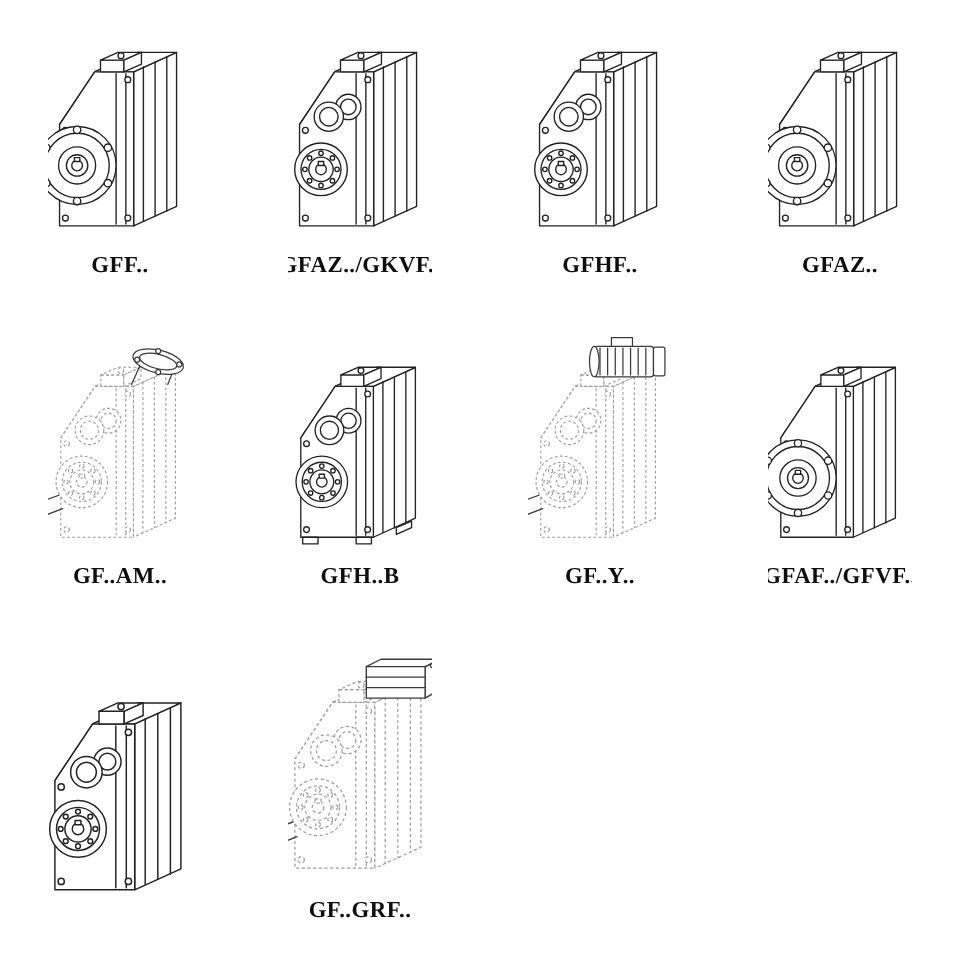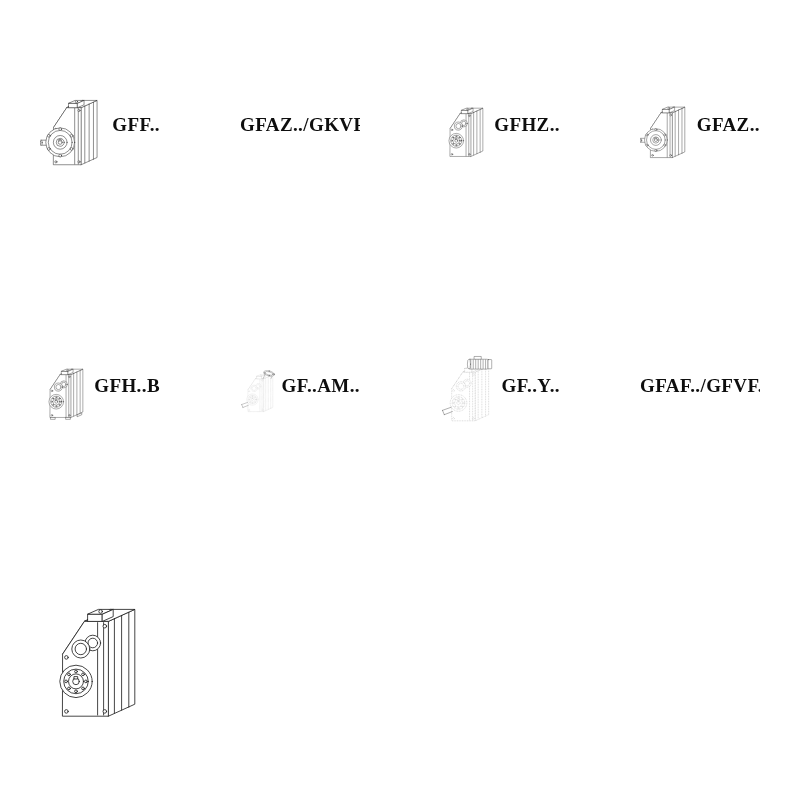--- a/index.html
+++ b/index.html
@@ -1,20 +1,20 @@
 <!DOCTYPE html>
 <html><head>
 <meta charset="utf-8">
 <style>
   html,body{margin:0;padding:0;background:#fff;}
   body{width:800px;height:800px;font-family:"Liberation Serif",serif;}
   .grid{display:grid;width:800px;height:800px;
         grid-template-columns:repeat(4,200px);
         grid-template-rows:263px 259px 278px;}
-  .cell{display:flex;flex-direction:row;align-items:center;justify-content:flex-start;overflow:hidden;}
+  .cell{display:flex;flex-direction:column;align-items:center;justify-content:center;overflow:hidden;}
   .cell.boxed{outline:1px solid #c9c9c9;outline-offset:-2px;}
   .drawing{width:186px;height:calc(100% - 36px);}
   .label{height:36px;display:flex;align-items:flex-start;justify-content:center;
          font-weight:700;font-size:19px;color:#0e0e0e;letter-spacing:.4px;white-space:nowrap;}
   
   .ln{stroke:#222;stroke-width:1.4;fill:none;stroke-linejoin:round;stroke-linecap:round;}
   .ghost{stroke:#9b9b9b;stroke-width:1.15;stroke-dasharray:3 2.4;fill:none;stroke-linejoin:round;}
   .attach{stroke:#3a3a3a;stroke-width:1.3;fill:none;stroke-linejoin:round;stroke-linecap:round;}
   svg{display:block;}
 </style>
@@ -156,53 +156,53 @@
         <use href="#bores" class="ln"></use>
     </svg>
     <figcaption class="label">GFAZ../GKVF..</figcaption>
   </figure>
 
   <figure class="cell">
     <svg class="drawing" viewBox="0 0 200 240" role="img">
       <use href="#housing" class="ln"></use>
         <use href="#bores" class="ln"></use>
     </svg>
-    <figcaption class="label">GFHZ..</figcaption>
+    <figcaption class="label">GFHF..</figcaption>
   </figure>
 
   <figure class="cell">
     <svg class="drawing" viewBox="0 0 200 240" role="img">
       <use href="#housing" class="ln"></use>
         <use href="#flange" class="ln"></use>
     </svg>
     <figcaption class="label">GFAZ..</figcaption>
   </figure>
 
-
-  <figure class="cell">
-    <svg class="drawing" viewBox="0 0 200 240" role="img">
-      <use href="#housing" class="ln"></use>
-        <use href="#feet" class="ln"></use>
-        <use href="#bores" class="ln"></use>
-    </svg>
-    <figcaption class="label">GFH..B</figcaption>
-  </figure>
 
   <figure class="cell">
     <svg class="drawing" viewBox="0 0 200 240" role="img">
       <use href="#housing" class="ghost"></use>
         <use href="#bores" class="ghost"></use>
       <use href="#stub" class="attach"></use>
         <use href="#am" class="attach"></use>
     </svg>
     <figcaption class="label">GF..AM..</figcaption>
   </figure>
 
   <figure class="cell">
     <svg class="drawing" viewBox="0 0 200 240" role="img">
+      <use href="#housing" class="ln"></use>
+        <use href="#feet" class="ln"></use>
+        <use href="#bores" class="ln"></use>
+    </svg>
+    <figcaption class="label">GFH..B</figcaption>
+  </figure>
+
+  <figure class="cell">
+    <svg class="drawing" viewBox="0 0 200 240" role="img">
       <use href="#housing" class="ghost"></use>
         <use href="#bores" class="ghost"></use>
       <use href="#stub" class="attach"></use>
         <use href="#motor" class="attach"></use>
     </svg>
     <figcaption class="label">GF..Y..</figcaption>
   </figure>
 
   <figure class="cell">
     <svg class="drawing" viewBox="0 0 200 240" role="img">
@@ -212,15 +212,24 @@
     <figcaption class="label">GFAF../GFVF..</figcaption>
   </figure>
 
   <figure class="cell">
     <svg class="drawing" viewBox="0 0 200 240" role="img">
       <use href="#housing" class="ln"></use>
         <use href="#bores" class="ln"></use>
     </svg>
   </figure>
 
+  <figure class="cell">
+    <svg class="drawing" viewBox="0 0 200 240" role="img">
+      <use href="#housing" class="ghost"></use>
+        <use href="#bores" class="ghost"></use>
+      <use href="#stub" class="attach"></use>
+        <use href="#grf" class="attach"></use>
+    </svg>
+    <figcaption class="label">GF..GRF..</figcaption>
+  </figure>
 
 
 </div>
 
 </body></html>

